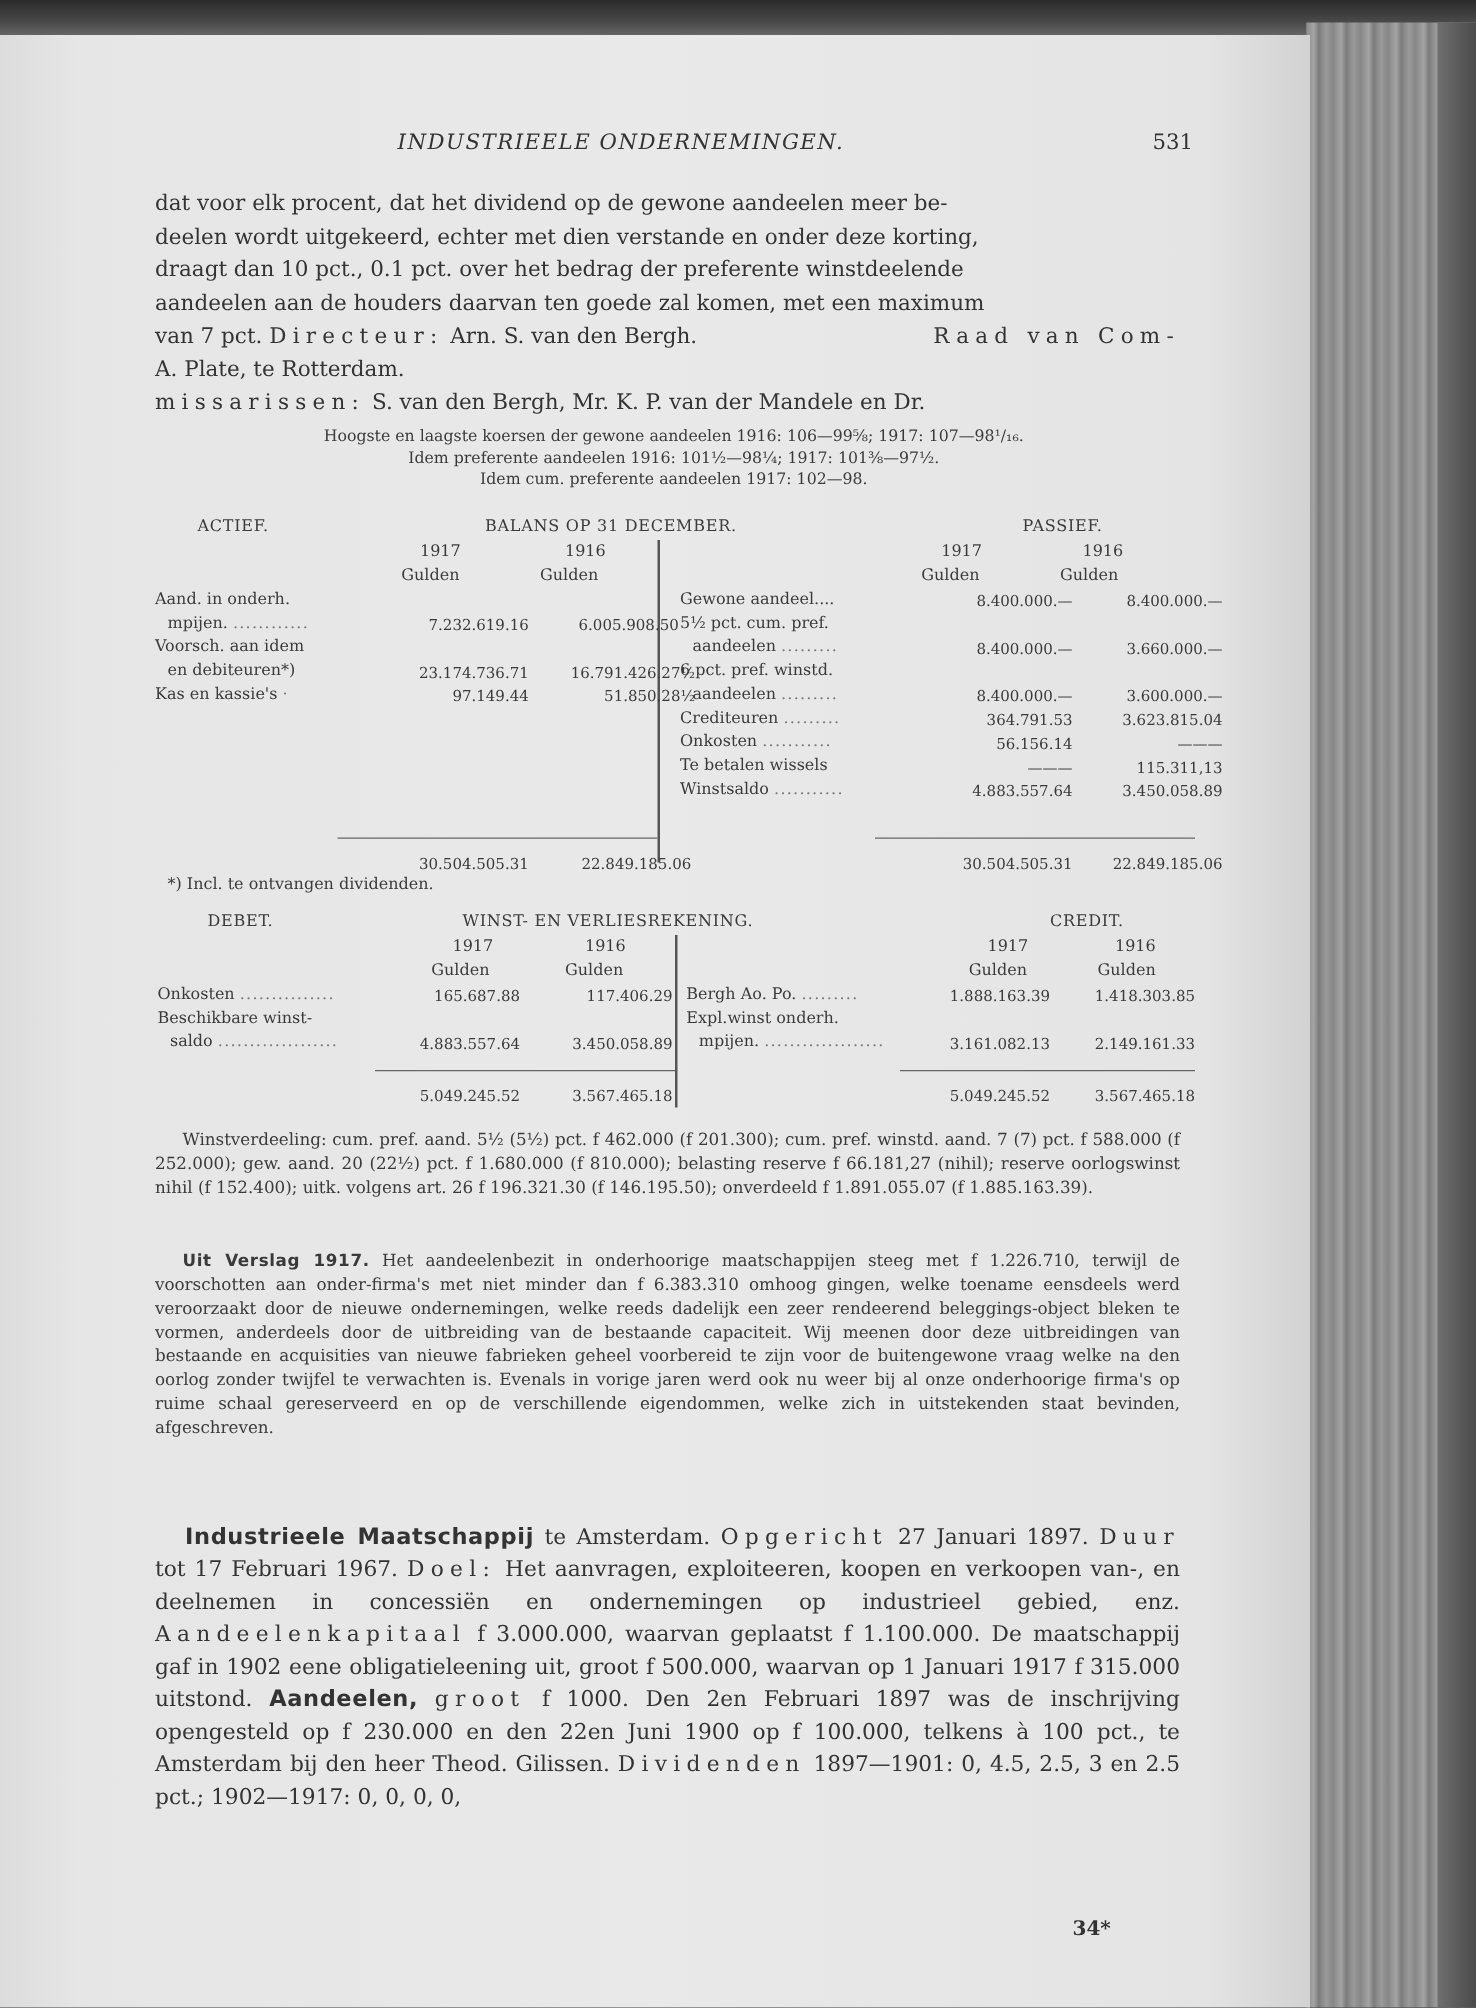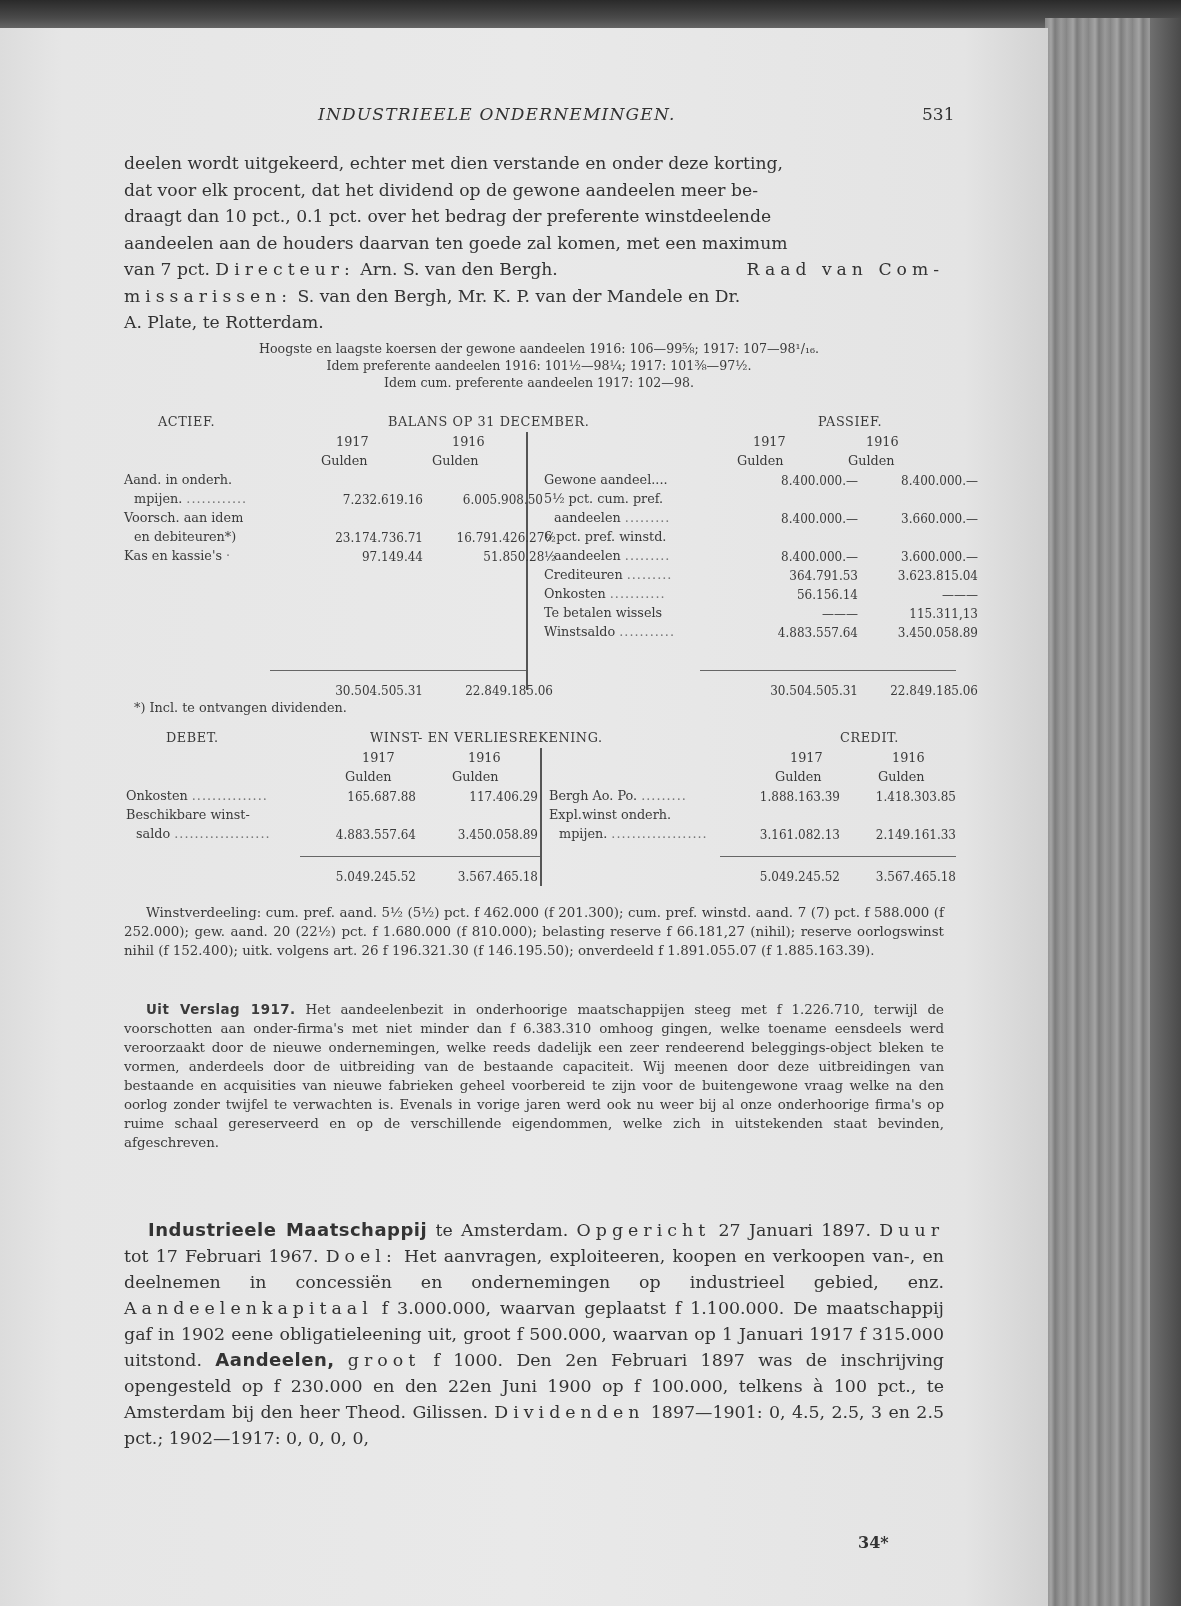--- a/index.html
+++ b/index.html
@@ -63,35 +63,35 @@
 <div class="topband"></div>
 <div class="spine"></div>
 <div class="spine-edge"></div>
 
 <div class="page"></div>
 
 <div class="abs running-head">INDUSTRIEELE ONDERNEMINGEN.</div>
 <div class="abs page-num">531</div>
 
 <div class="abs body-text" style="top:150px;">
+  <p>dat voor elk procent, dat het dividend op de gewone aandeelen meer be-</p>
   <p>deelen wordt uitgekeerd, echter met dien verstande en onder deze korting,</p>
-  <p>dat voor elk procent, dat het dividend op de gewone aandeelen meer be-</p>
   <p>draagt dan 10 pct., 0.1 pct. over het bedrag der preferente winstdeelende</p>
   <p>aandeelen aan de houders daarvan ten goede zal komen, met een maximum</p>
   <p>
     <span>van 7 pct.</span>
     <span class="spaced">Directeur:</span>
     <span>Arn. S. van den Bergh.</span>
     <span class="spaced" style="float:right">Raad van Com-</span>
   </p>
+  <p>A. Plate, te Rotterdam.</p>
   <p>
     <span class="spaced">missarissen:</span>
     <span>S. van den Bergh, Mr. K. P. van der Mandele en Dr.</span>
   </p>
-  <p>A. Plate, te Rotterdam.</p>
 </div>
 
 <div class="abs small-center" style="top:340px;">
   <div>Hoogste en laagste koersen der gewone aandeelen 1916: 106—99⅝; 1917: 107—98¹/₁₆.</div>
   <div>Idem preferente aandeelen 1916: 101½—98¼; 1917: 101⅜—97½.</div>
   <div>Idem cum. preferente aandeelen 1917: 102—98.</div>
 </div>
 
 <div class="abs tbl" style="left:0;top:0;width:1048px;height:1606px;padding-left:30px;">
   <div class="row heading-caps" style="left:158px;top:412px;">ACTIEF.</div>

